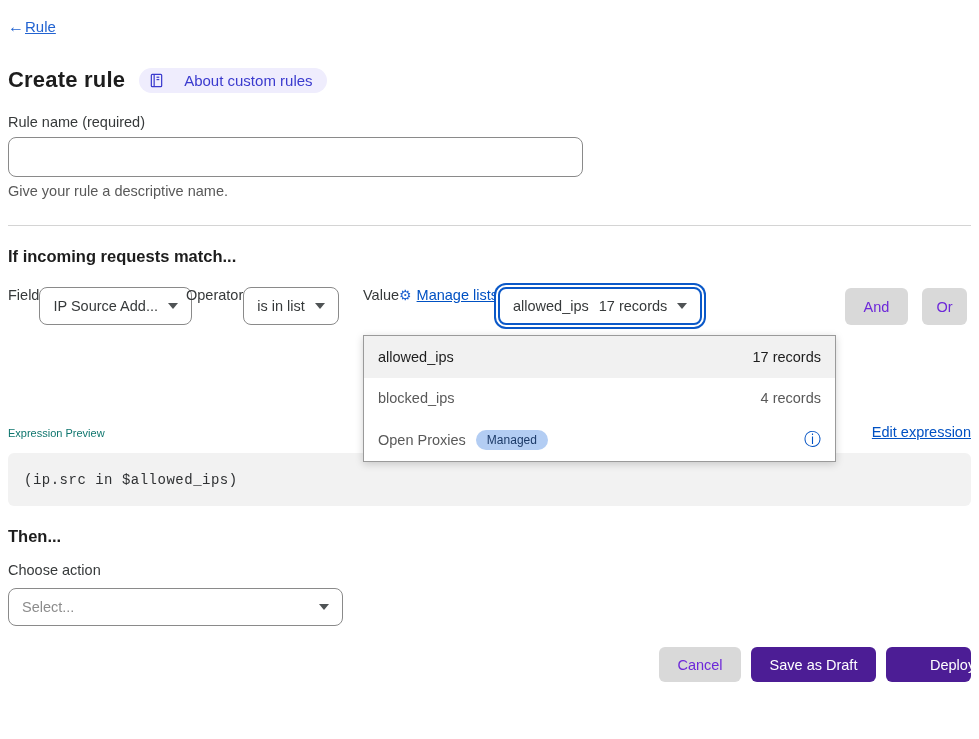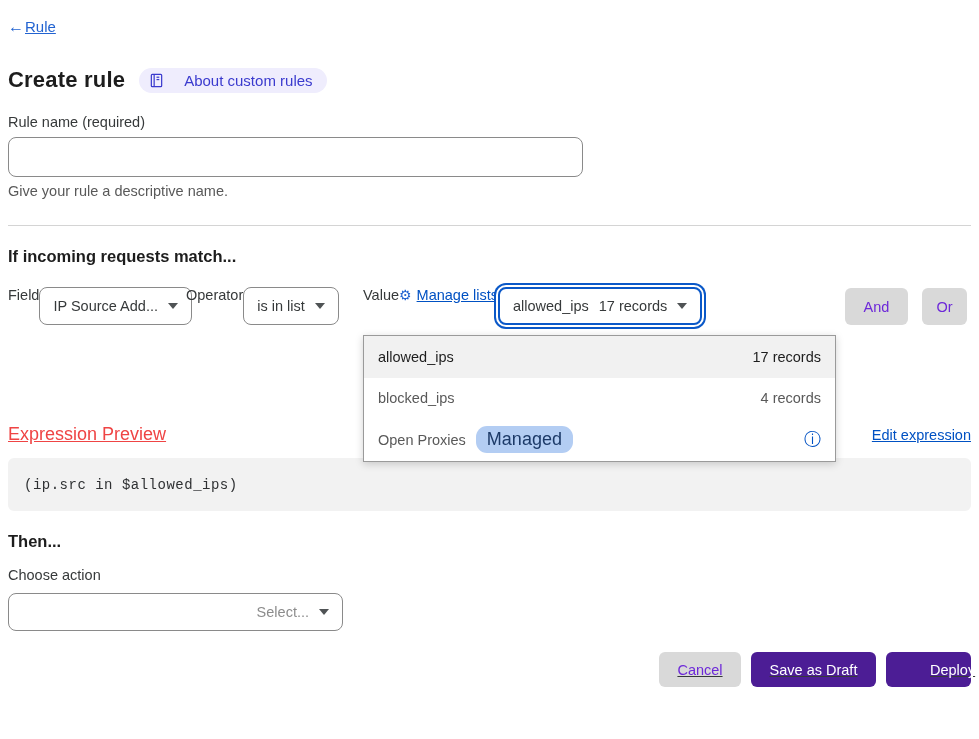--- a/index.html
+++ b/index.html
@@ -66,21 +66,21 @@
   .manage-lists .link-text { text-decoration: underline; }
   .gear { font-size: 14px; color: #2263d1; text-decoration: none; }
 
   .select {
     height: 38px; background: #fff;
     border: 1px solid #8a8a8a; border-radius: 8px;
     display: flex; align-items: center;
     padding: 0 13px; font-size: 14.5px; color: #36393a;
     cursor: pointer; user-select: none;
   }
-  .select .sel-text { flex: 1 1 auto; white-space: nowrap; overflow: hidden; text-align: right; }
+  .select .sel-text { flex: 1 1 auto; white-space: nowrap; overflow: hidden; }
   .caret {
     width: 0; height: 0; flex: 0 0 auto;
     border-left: 5px solid transparent; border-right: 5px solid transparent;
     border-top: 6px solid #4f5355; margin-left: 10px;
   }
   .select.focused {
     border: 2px solid #0a58c8;
     box-shadow: 0 0 0 2px #ffffff, 0 0 0 4px #0a58c8;
   }
   .select .records-text { flex: 0 0 auto; color: #36393a; margin-left: 10px; }
@@ -105,48 +105,48 @@
   .dropdown-item {
     height: 41.5px; display: flex; align-items: center; justify-content: space-between;
     padding: 0 14px; font-size: 14.5px; color: #595959; cursor: pointer; background: #fff;
   }
   .dropdown-item.highlighted { background: #f1f1f1; color: #1d1d1d; }
   .dropdown-item.highlighted .item-records { color: #1d1d1d; }
   .item-records { color: #595959; }
   .item-left { display: flex; align-items: center; gap: 10px; }
   .managed-badge {
     background: #b3cdf3; color: #1c3a68;
-    font-size: 18px; border-radius: 11px; padding: 3px 11px;
+    font-size: 12px; border-radius: 11px; padding: 3px 11px;
   }
   .info-icon { color: #0051c3; font-size: 17px; line-height: 1; cursor: pointer; font-family: "DejaVu Sans", sans-serif; }
 
   
   .expr-label-row {
     display: flex; justify-content: space-between; align-items: baseline;
     margin-top: 99px;
   }
-  .expr-label { font-size: 18px; color: #ef4444; text-decoration: underline; }
+  .expr-label { font-size: 11px; color: #0f766e; }
   .edit-expression { color: #0051c3; font-size: 14.5px; text-decoration: underline; }
   .expr-box {
     margin-top: 13px; background: #f2f2f2; border-radius: 6px;
     height: 53px; display: flex; align-items: center; padding: 0 16px;
   }
   .expr-box code {
     font-family: "Liberation Mono", "DejaVu Sans Mono", monospace;
     font-size: 14px; color: #2f3133; letter-spacing: .5px;
   }
 
   
   .then-heading { margin-top: 28px; }
   .choose-action-label { margin-top: 16px; }
   .action-select { width: 335px; margin-top: 10px; }
   .action-select .placeholder { color: #8c8c8c; }
 
   
-  .footer-row { display: flex; justify-content: flex-end; align-items: center; margin-top: 21px; gap: 10px; text-decoration: underline; }
+  .footer-row { display: flex; justify-content: flex-end; align-items: center; margin-top: 21px; gap: 10px; }
   .btn-cancel { width: 82px; height: 35px; }
   .btn-save   { width: 125px; height: 35px; }
   .btn-deploy { width: 85px; height: 35px; padding-left: 44px; }
 </style>
 </head>
 <body>
 
 <div class="page">
 
   <a class="back-link">

